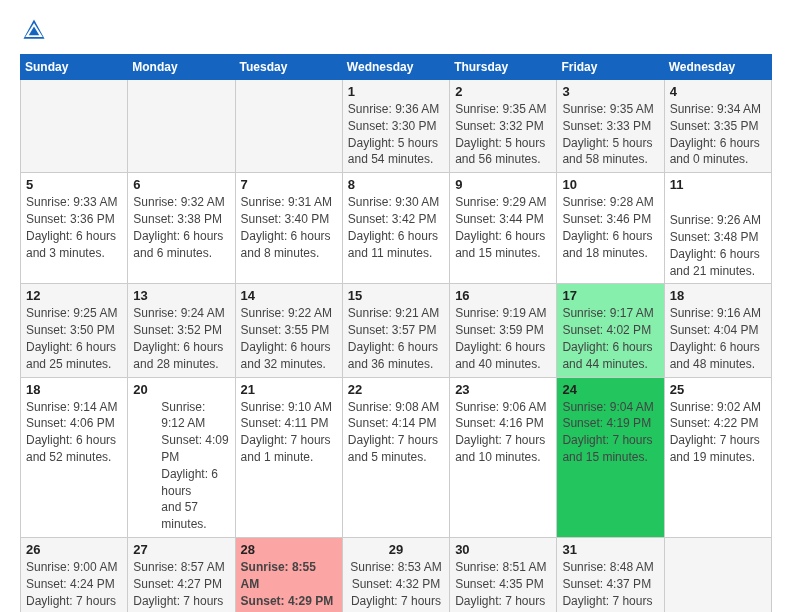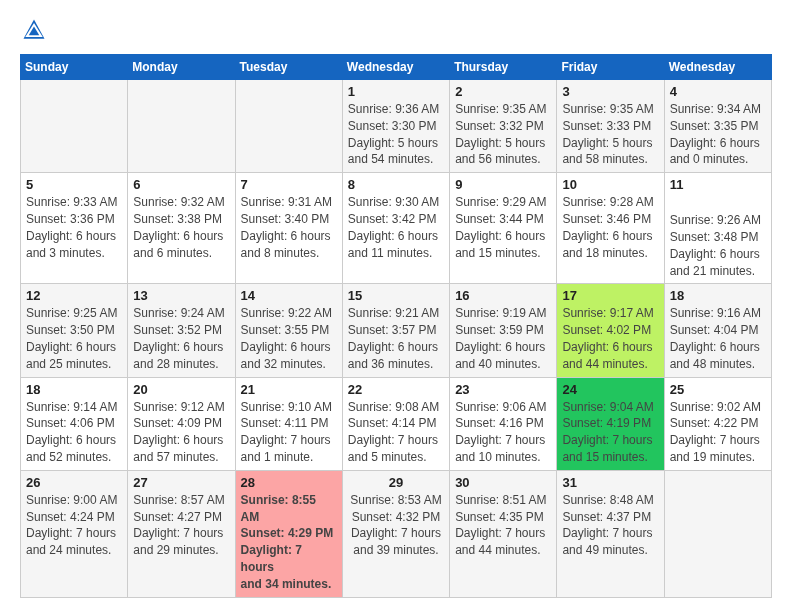--- a/index.html
+++ b/index.html
@@ -242,21 +242,21 @@
 Daylight: 6 hours
 and 36 minutes.</div>
           </td>
           <td style="background: rgb(245, 245, 245);">
             <span class="day-number">16</span>
             <div class="day-info" style="white-space: pre-line;">Sunrise: 9:19 AM
 Sunset: 3:59 PM
 Daylight: 6 hours
 and 40 minutes.</div>
           </td>
-          <td style="background: #bef264;">
+          <td style="background: #86efac;">
             <span class="day-number">17</span>
             <div class="day-info" style="white-space: pre-line;">Sunrise: 9:17 AM
 Sunset: 4:02 PM
 Daylight: 6 hours
 and 44 minutes.</div>
           </td>
           <td style="background: rgb(245, 245, 245);">
             <span class="day-number">18</span>
             <div class="day-info" style="white-space: pre-line;">Sunrise: 9:16 AM
 Sunset: 4:04 PM
@@ -267,21 +267,21 @@
         <tr>
           <td style="background: rgb(255, 255, 255);">
             <span class="day-number">18</span>
             <div class="day-info" style="white-space: pre-line;">Sunrise: 9:14 AM
 Sunset: 4:06 PM
 Daylight: 6 hours
 and 52 minutes.</div>
           </td>
           <td style="background: rgb(255, 255, 255);">
             <span class="day-number">20</span>
-            <div class="day-info" style="white-space: pre-line;">Sunrise: 9:12 AM
+            <div class="day-info" style="white-space: pre-line; margin-left: 28px;">Sunrise: 9:12 AM
 Sunset: 4:09 PM
 Daylight: 6 hours
 and 57 minutes.</div>
           </td>
           <td style="background: rgb(255, 255, 255);">
             <span class="day-number">21</span>
             <div class="day-info" style="white-space: pre-line;">Sunrise: 9:10 AM
 Sunset: 4:11 PM
 Daylight: 7 hours
 and 1 minute.</div>

